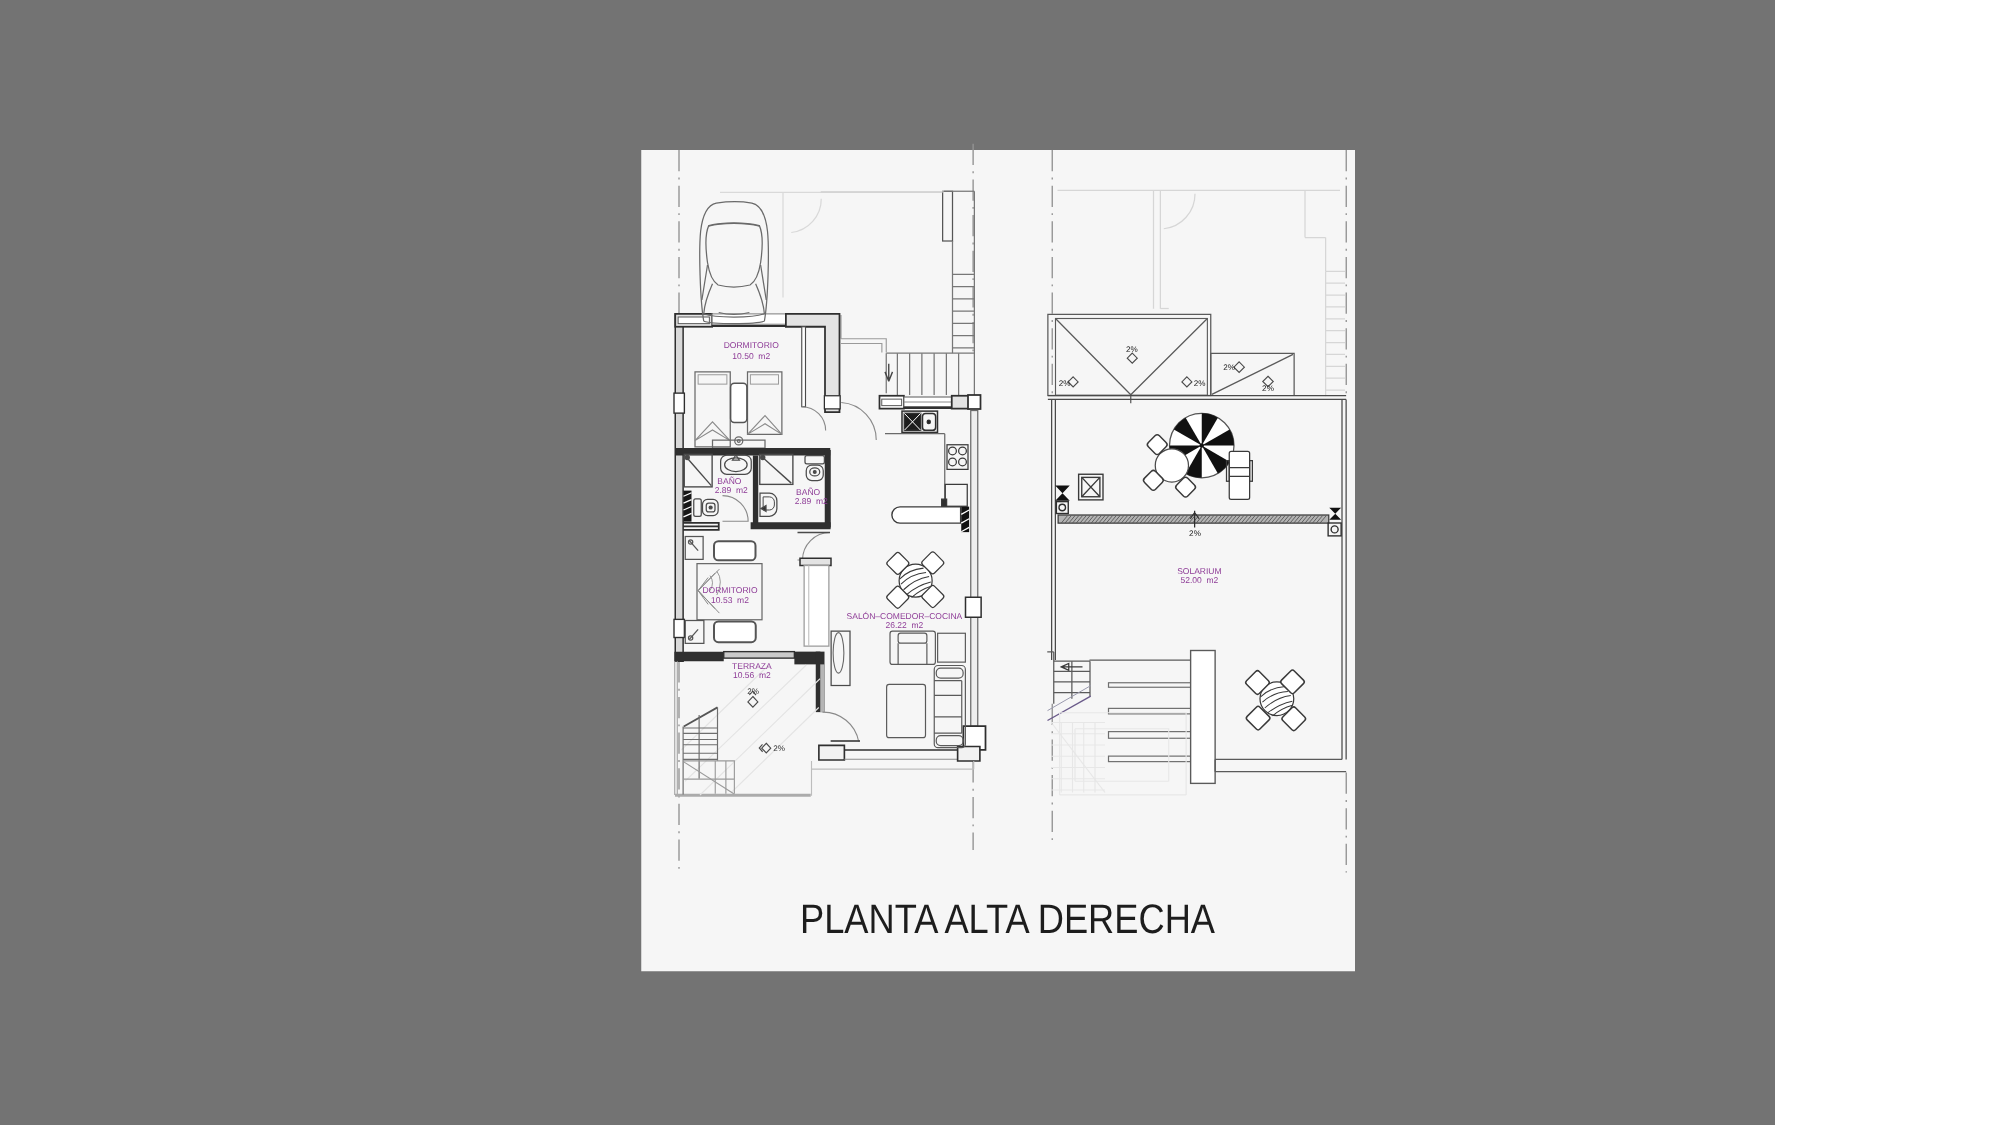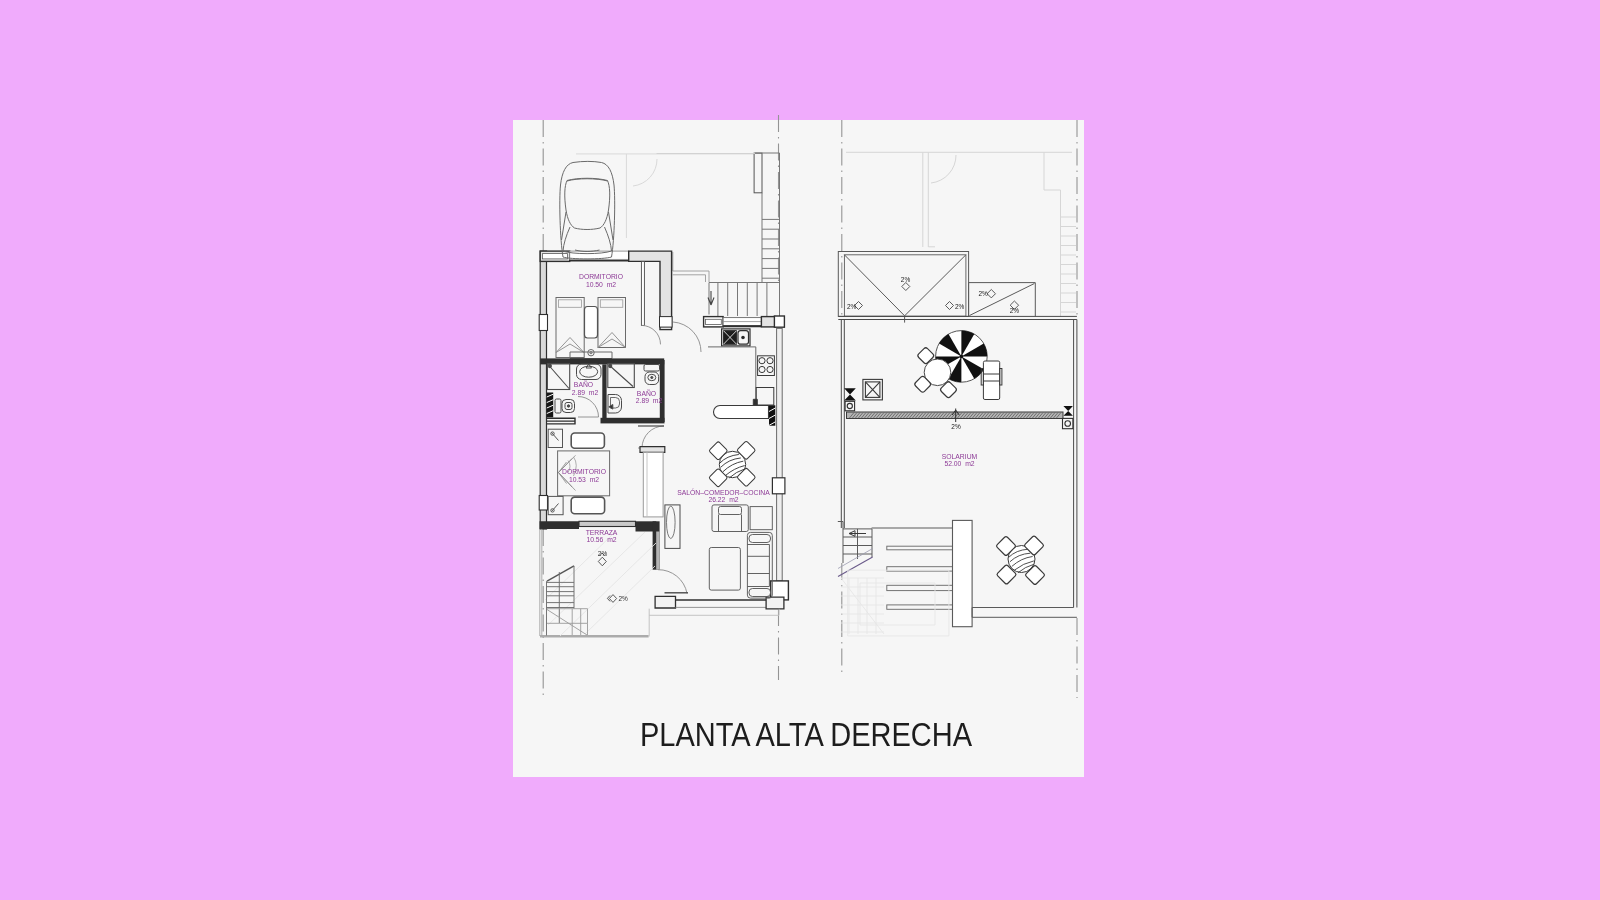--- a/index.html
+++ b/index.html
@@ -1,16 +1,16 @@
 <!DOCTYPE html>
 <html><head>
 <meta charset="utf-8">
 <style>
 html,body{margin:0;padding:0;background:#ffffff;}
-#page{position:relative;width:1600px;height:900px;background:#f0abfc;overflow:hidden;
+#page{position:relative;width:1420px;height:900px;background:#737373;overflow:hidden;
 font-family:"Liberation Sans", sans-serif;}
 svg{position:absolute;top:0;left:0;}
 </style>
 </head>
 <body>
 <div id="page">
 <svg width="1600" height="900" viewBox="0 0 1600 900">
 
 <rect x="513" y="120" width="571" height="657" fill="#f6f6f6"></rect>
 

